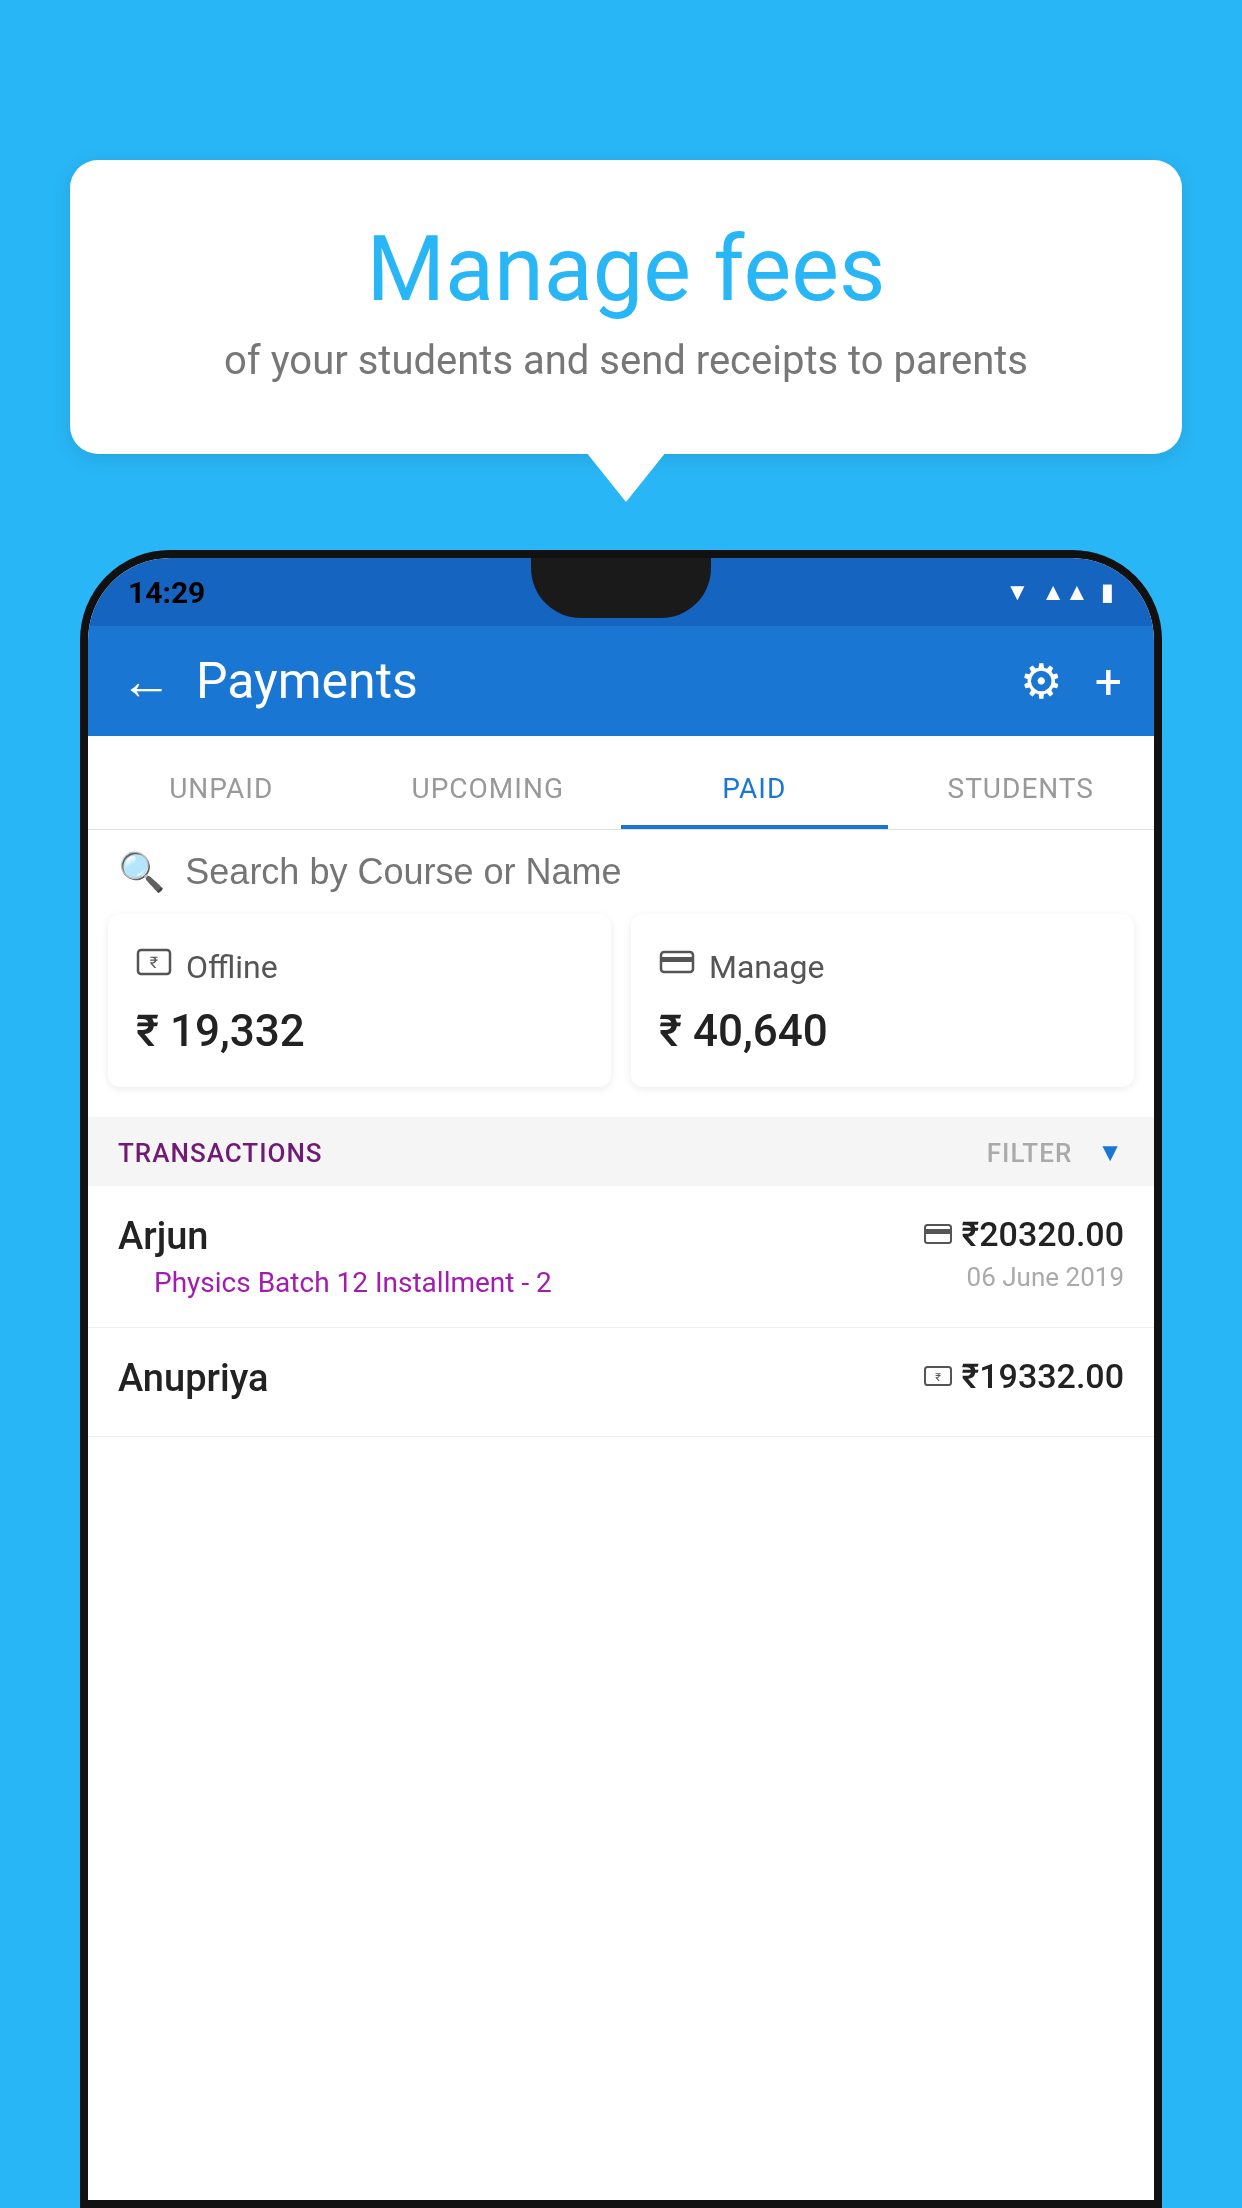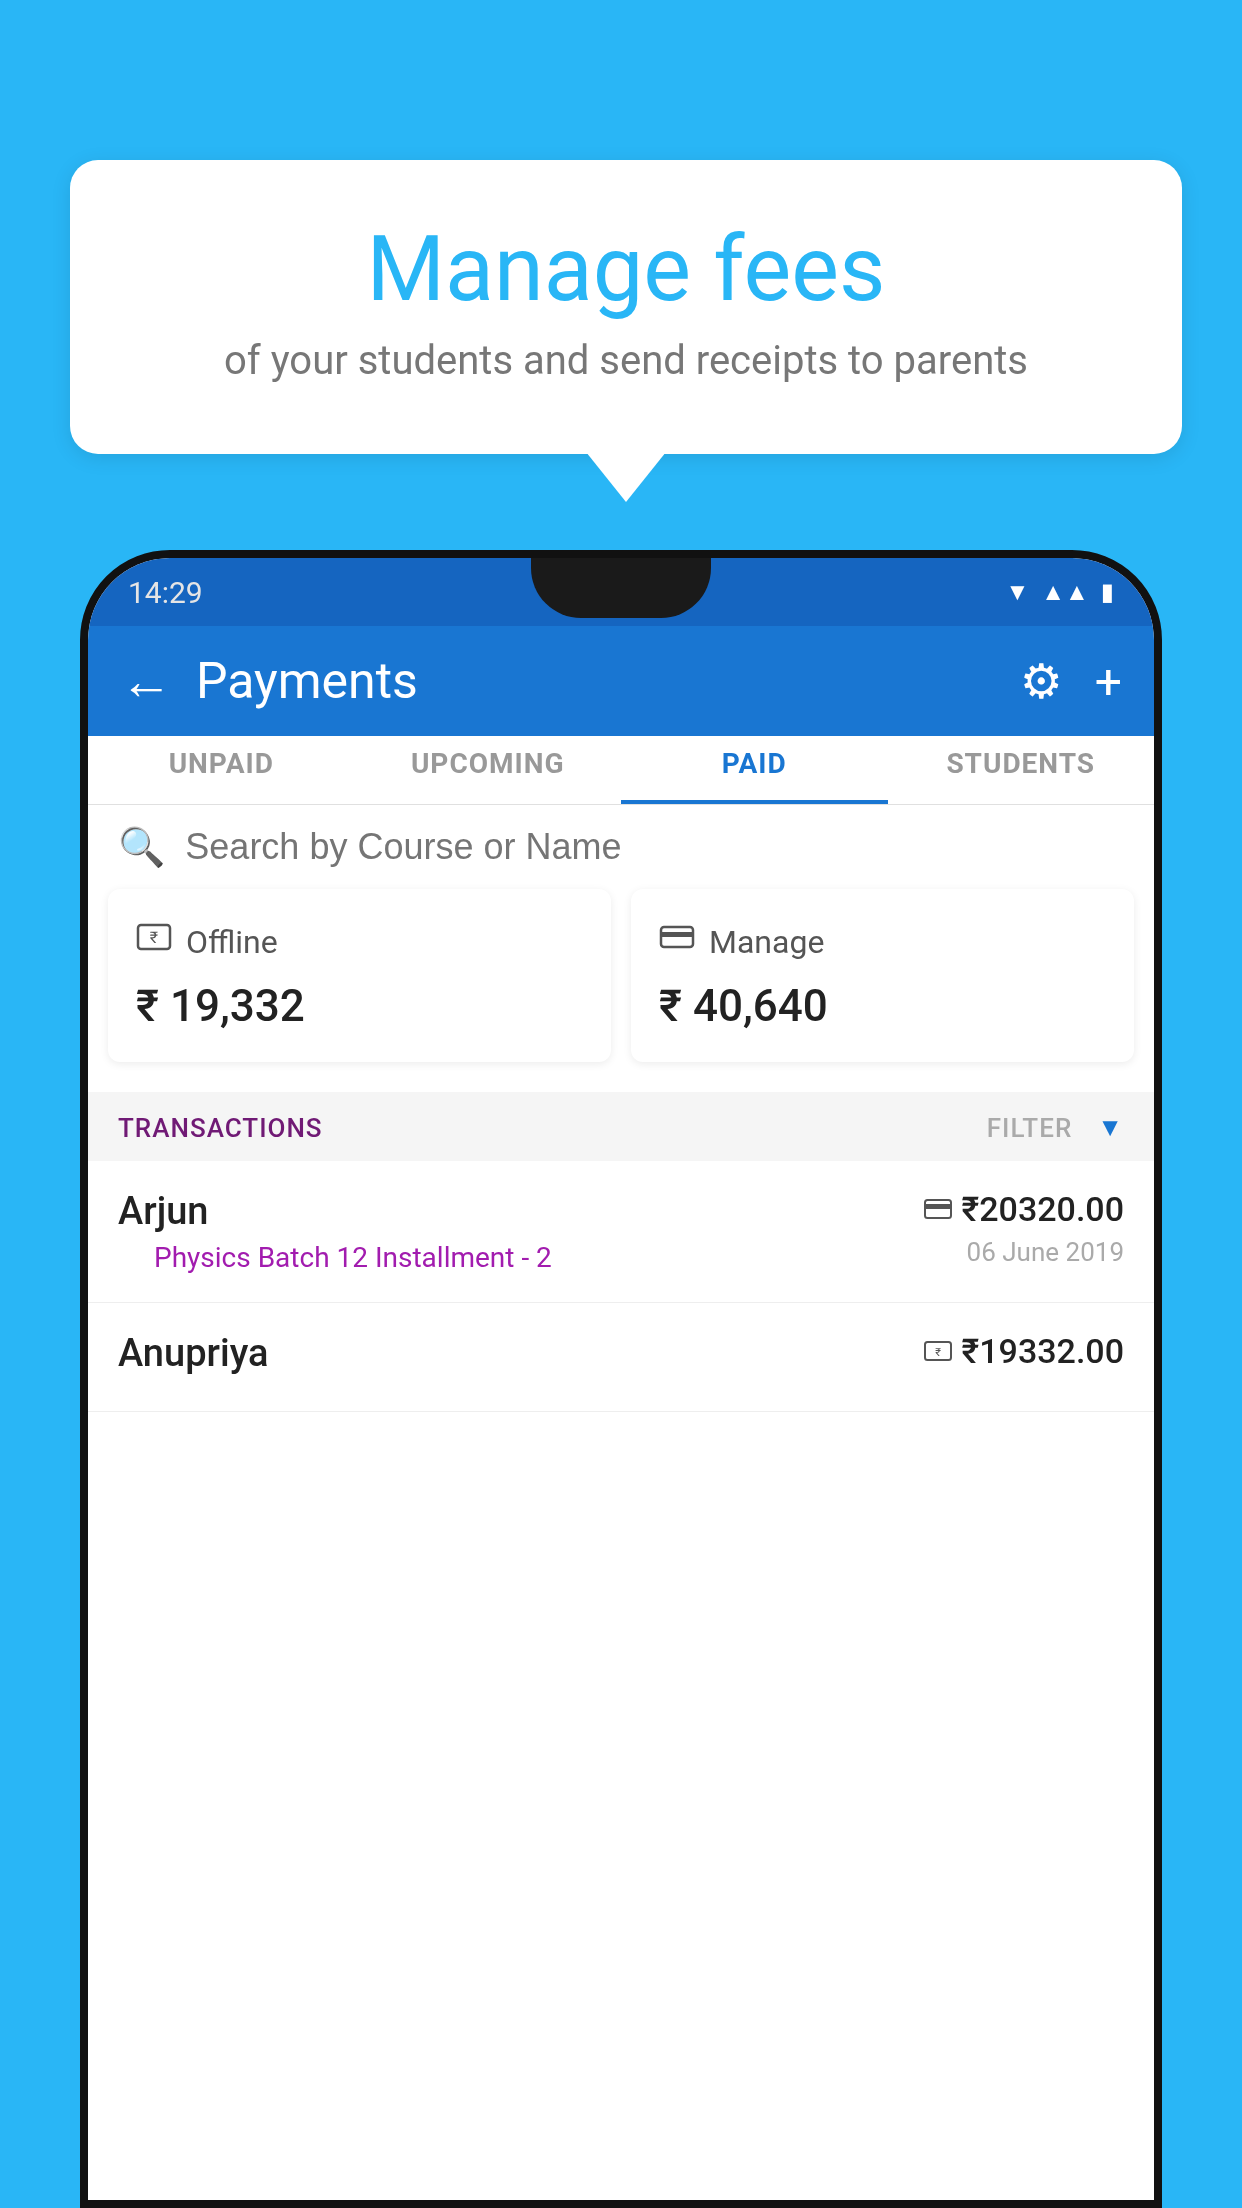--- a/index.html
+++ b/index.html
@@ -71,23 +71,23 @@
       background: #1565C0;
       height: 68px;
       display: flex;
       align-items: center;
       justify-content: space-between;
       padding: 0 40px;
       position: relative;
     }
 
     .status-bar-time {
-      color: #e5e5e5;
+      color: #000000;
       font-size: 30px;
-      font-weight: 400;
+      font-weight: 700;
     }
 
     .status-bar-icons {
       display: flex;
       align-items: center;
       gap: 12px;
     }
 
     .status-icon {
       color: white;
@@ -144,24 +144,24 @@
     
     .tabs {
       background: white;
       display: flex;
       border-bottom: 1px solid #e0e0e0;
     }
 
     .tab {
       flex: 1;
       text-align: center;
-      padding: 11px 0 24px;
+      padding: 36px 0 24px;
       font-size: 28px;
       color: #999;
-      font-weight: 700;
+      font-weight: 400;
       letter-spacing: 1px;
       position: relative;
       cursor: pointer;
     }
 
     .tab.active {
       color: #1976D2;
     }
 
     .tab.active::after {

